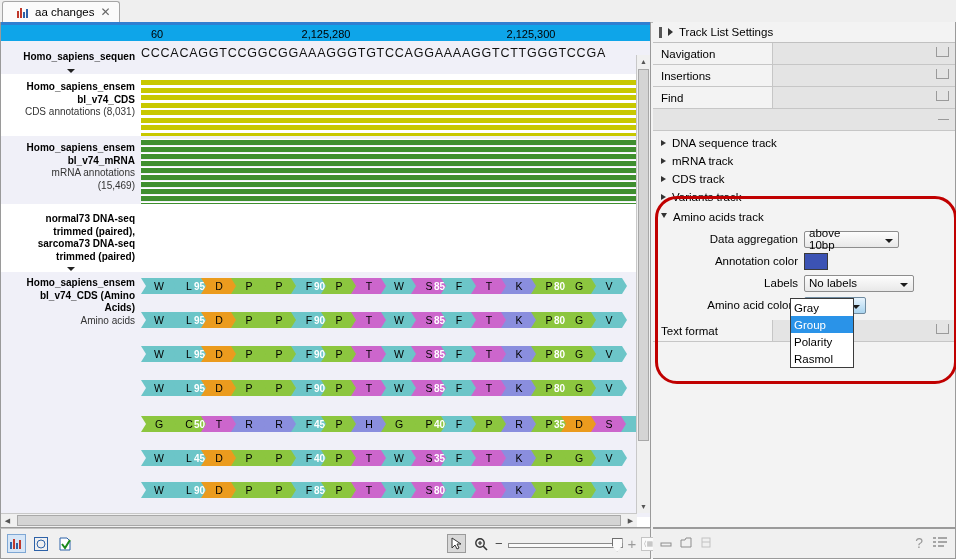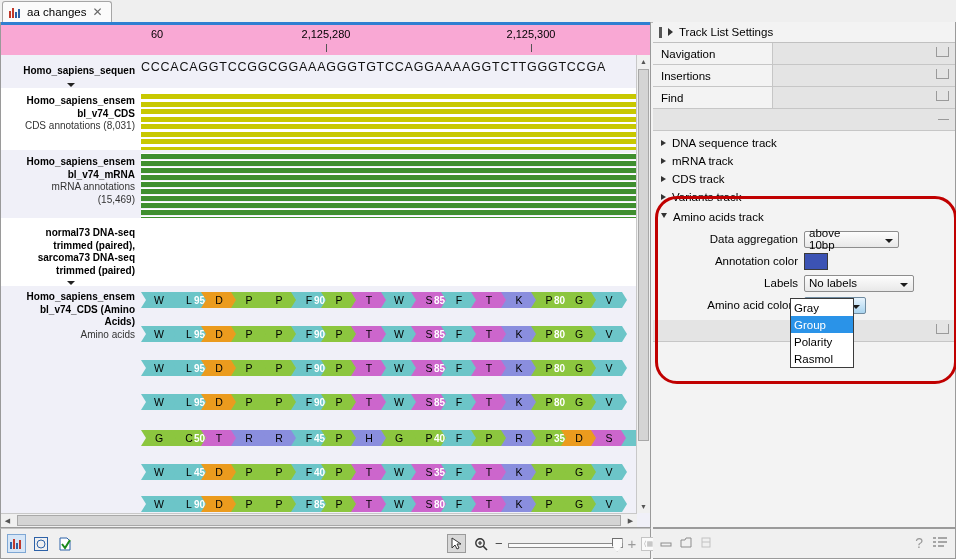--- a/index.html
+++ b/index.html
@@ -7,35 +7,35 @@
     width:956px;height:559px;overflow:hidden;
     font-family:"Liberation Sans",sans-serif;
     font-size:11px;color:#000;background:#f0f0f0;
   }
   .app{position:relative;width:956px;height:559px;background:#f3f3f3;}
 
   
   .tabbar{position:absolute;left:0;top:0;width:956px;height:22px;background:#efefef;border-bottom:1px solid #b6b6b6;}
   .tab{position:absolute;left:2px;top:1px;height:21px;box-sizing:border-box;
        background:#fbfbfb;border:1px solid #a6a6a6;border-bottom:none;
-       border-radius:3px 3px 0 0;display:flex;align-items:center;padding:0 7px 0 6px;gap:5px;}
+       border-radius:3px 3px 0 0;display:flex;align-items:center;padding:0 7px 0 14px;gap:5px;}
   .tab-title{font-size:11.5px;color:#000;}
   .tab-close{font-size:12px;color:#666;cursor:pointer;line-height:1;padding:0 1px;}
   .tab-ico{display:inline-block;width:13px;height:11px;position:relative;}
   .tab-ico i{position:absolute;bottom:0;width:2px;display:block;}
 
   
   .left-pane{position:absolute;left:0;top:22px;width:651px;height:506px;background:#fff;
              border:1px solid #9a9a9a;border-top:none;box-sizing:border-box;overflow:hidden;}
   .blue-rule{position:absolute;left:0;top:0;width:100%;height:3px;background:#2f7fd1;}
 
   .tracks{position:absolute;left:0;top:3px;right:0;bottom:0;}
 
   
-  .ruler{position:relative;height:30px;background:#f9a8d4;}
+  .ruler{position:relative;height:16px;background:#0ea5e9;}
   .ruler .lbl{position:absolute;top:3px;font-size:11px;color:#000;transform:translateX(-50%);white-space:nowrap;}
   .ruler .tick{position:absolute;top:19px;width:1px;height:8px;background:#555;}
 
   
   .track{position:relative;display:flex;background:#fff;}
   .track.alt{background:#f0f0f8;}
   .tlabel{width:140px;flex:0 0 140px;box-sizing:border-box;padding:2px 6px 2px 4px;
           text-align:right;line-height:12.5px;font-size:10px;color:#000;position:relative;}
   .tlabel b{font-weight:bold;display:block;}
   .tlabel .sub{color:#333;font-weight:normal;display:block;}
@@ -693,20 +693,21 @@
           <span class="flab">Amino acid colors</span>
           <span class="combo hl" style="width:62px;">
             <span>Group</span>
             <span class="dn"></span>
           </span>
         </div>
       </div>
     </div>
 
     <div class="sect" style="margin-top:4px;">
+      <div class="nm">Text format</div>
       <div class="fill">
           <span class="btn"></span>
         </div>
     </div>
 
     <div class="dropdown" style="left:137px;top:276px;width:62px;">
       <div class="opt">Gray</div>
       <div class="opt sel">Group</div>
       <div class="opt">Polarity</div>
       <div class="opt">Rasmol</div>

